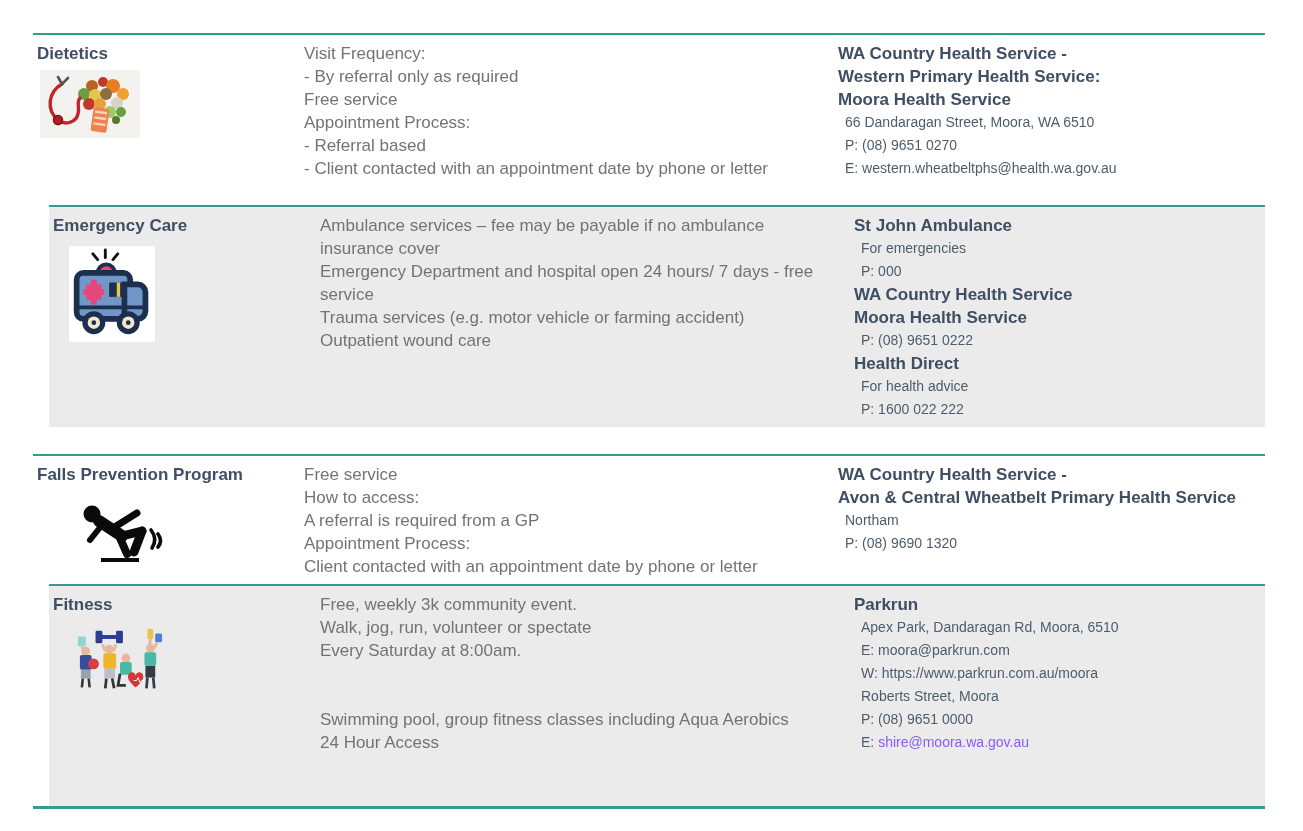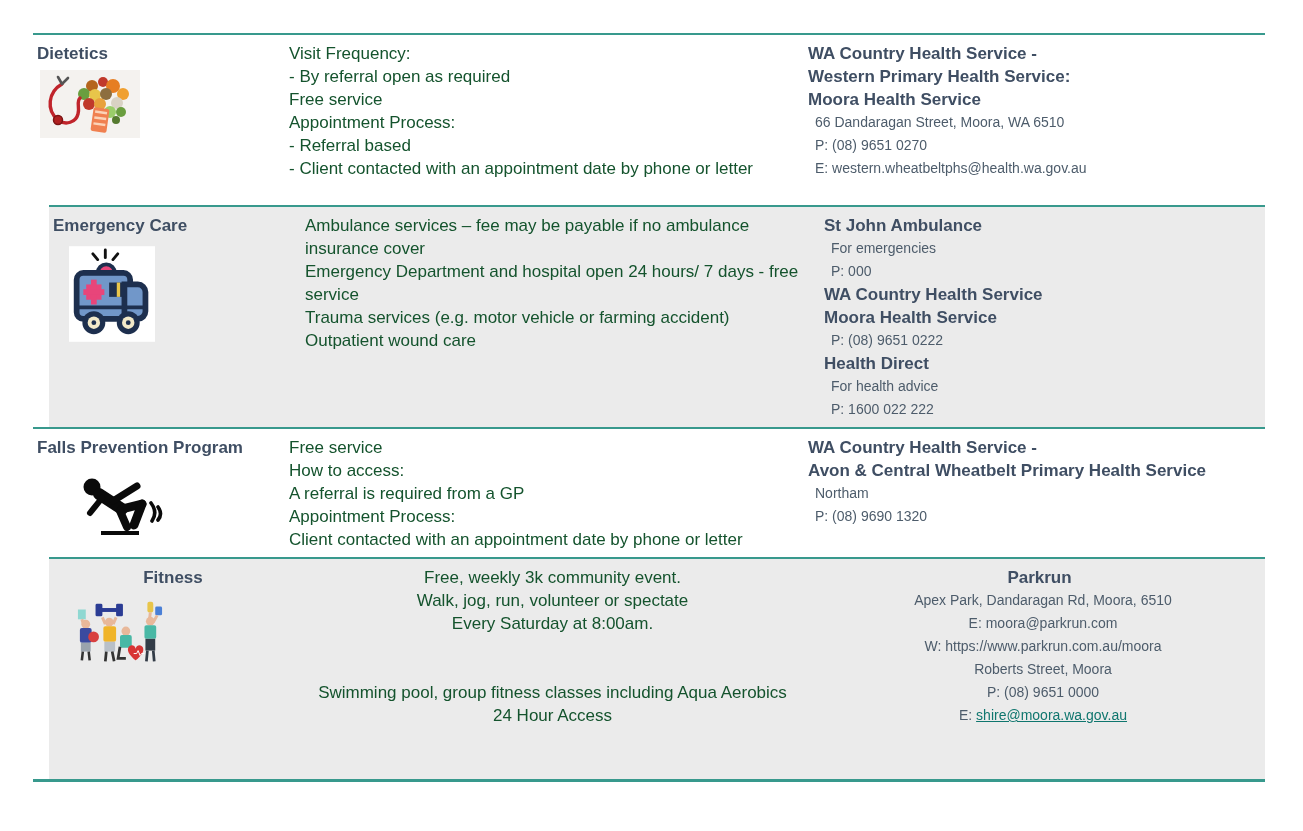--- a/index.html
+++ b/index.html
@@ -16,20 +16,21 @@
     left: 33px;
     top: 33px;
     width: 1232px;
     border-top: 2px solid #38998d;
     border-bottom: 3px solid #38998d;
     box-sizing: border-box;
   }
   .row {
     display: flex;
     border-top: 2px solid #38998d;
+    gap: 15px;
   }
   .row:first-child { border-top: none; }
   .row.alt { background: #ebebeb; margin-left: 16px; }
   .col1 {
     width: 250px;
     padding: 7px 6px 6px 4px;
     box-sizing: border-box;
     flex-shrink: 0;
   }
   .col2 {
@@ -45,44 +46,43 @@
   }
   .service-title {
     font-size: 17px;
     line-height: 23px;
     font-weight: bold;
     color: #3f4e63;
   }
   .dline {
     font-size: 17px;
     line-height: 23px;
-    color: #14532d;
+    color: #737373;
   }
   .org {
     font-size: 17px;
     line-height: 23px;
     font-weight: bold;
     color: #3f4e63;
     white-space: pre-line;
   }
   .cline {
     font-size: 14px;
     line-height: 23px;
     color: #4d5c6b;
     padding-left: 7px;
   }
   .cline a {
-    color: #0f766e;
-    text-decoration: underline;
+    color: #8b5cf6;
     cursor: pointer;
   }
   .r1 { min-height: 170px; }
   .r2 { min-height: 220px; }
-  .r3 { min-height: 117px; }
-  .r4 { min-height: 220px; text-align: center; }
+  .r3 { min-height: 117px; margin-top: 27px; }
+  .r4 { min-height: 220px; }
   .desc-gap { height: 46px; }
   .icon-wrap { display: block; }
   .diet-img  { margin: 5px 0 0 3px; display: block; }
   .amb-img   { margin: 9px 0 0 16px; display: block; }
   .fall-img  { margin: 12px 0 0 38px; display: block; }
   .fit-img   { margin: 8px 0 0 22px; display: block; }
 </style>
 </head>
 <body>
 
@@ -114,21 +114,21 @@
           <rect x="54" y="53" width="12" height="2.5" fill="#fbd3b8" transform="rotate(8 60 50)"></rect>
 
           <path d="M22,14 C8,22 6,40 18,50 C26,56 36,52 38,44 C40,37 36,32 40,28" fill="none" stroke="#c0242b" stroke-width="3.4" stroke-linecap="round"></path>
           <path d="M22,14 L18,7 M22,14 L28,8" fill="none" stroke="#555" stroke-width="2.6" stroke-linecap="round"></path>
           <circle cx="18" cy="50" r="4.5" fill="#b02020" stroke="#7c1414" stroke-width="1.5"></circle>
         </svg>
       </span>
     </div>
     <div class="col2">
       <div class="dline">Visit Frequency:</div>
-      <div class="dline">- By referral open as required</div>
+      <div class="dline">- By referral only as required</div>
       <div class="dline">Free service</div>
       <div class="dline">Appointment Process:</div>
       <div class="dline">- Referral based</div>
       <div class="dline">- Client contacted with an appointment date by phone or letter</div>
     </div>
     <div class="col3">
       <div class="org">WA Country Health Service -
 Western Primary Health Service:
 Moora Health Service</div>
       <div class="cline">66 Dandaragan Street, Moora, WA 6510</div>

